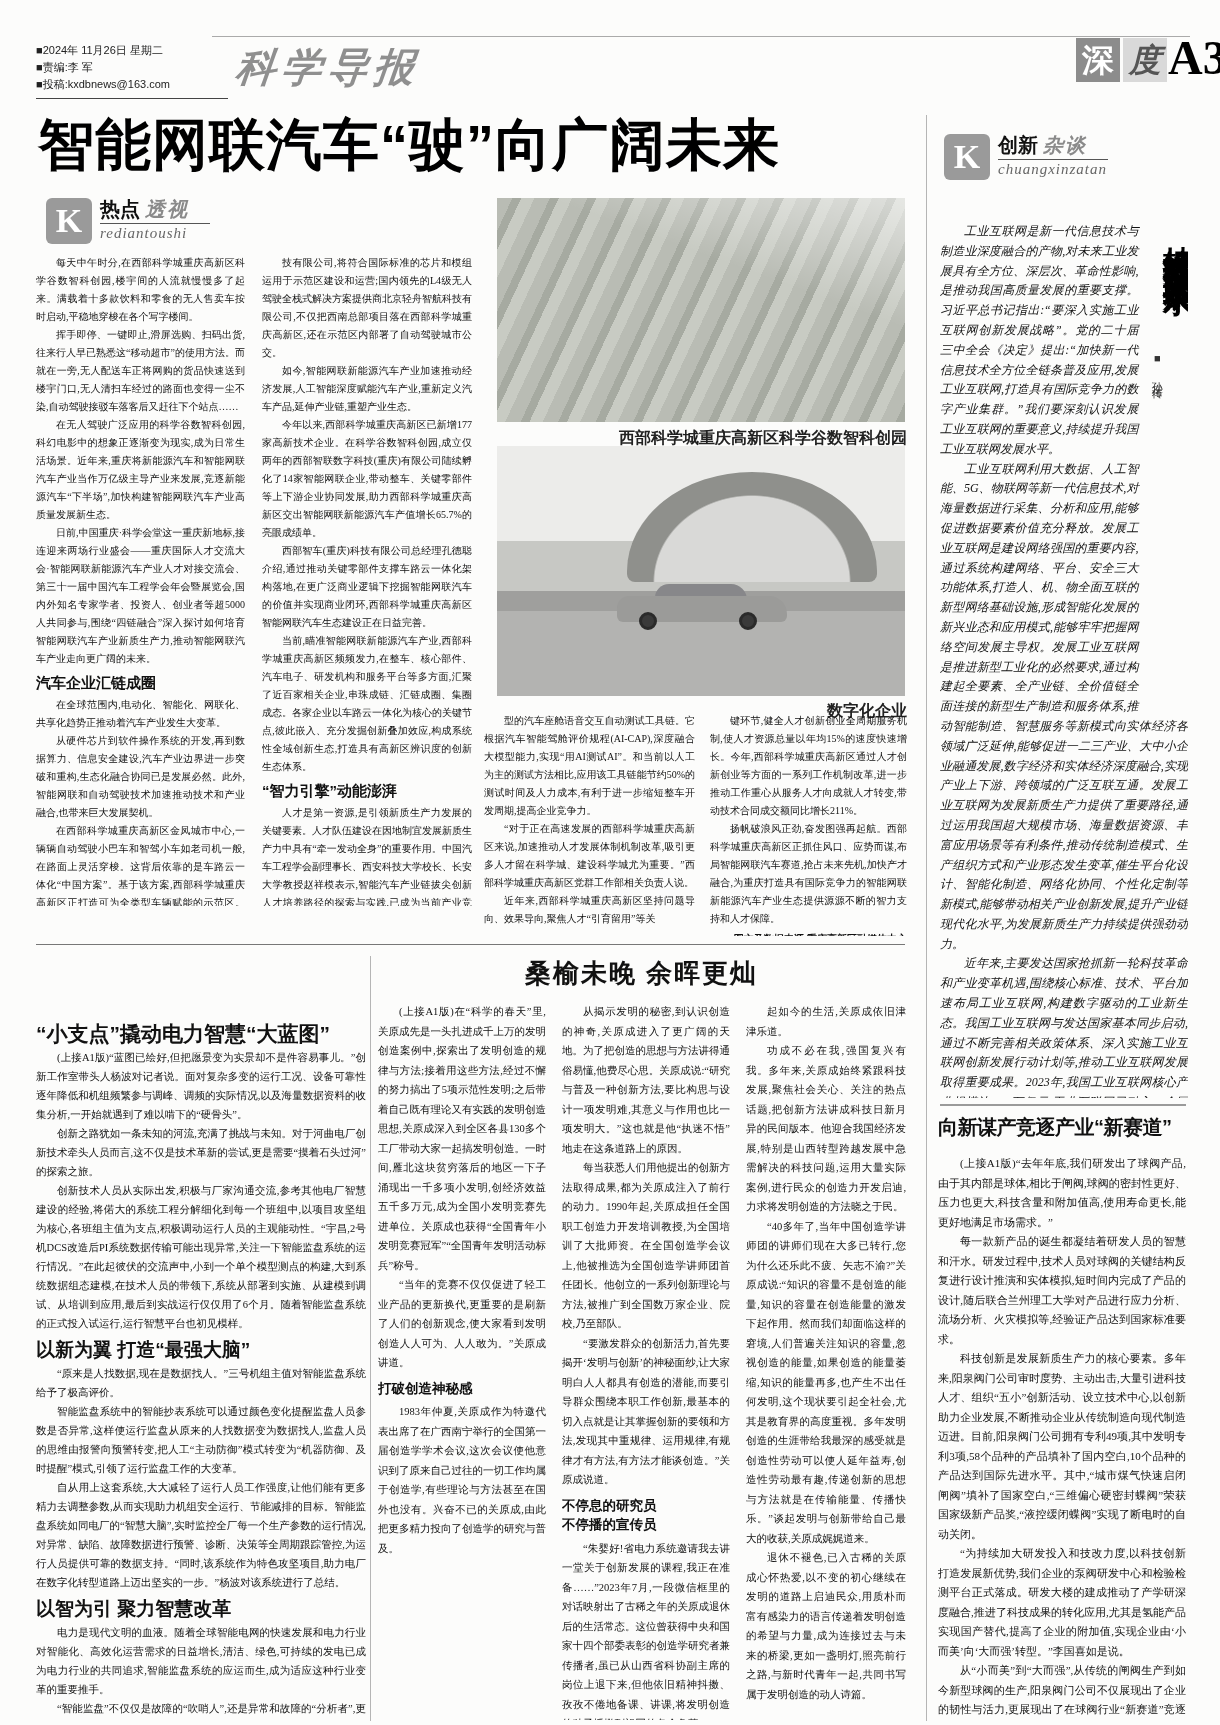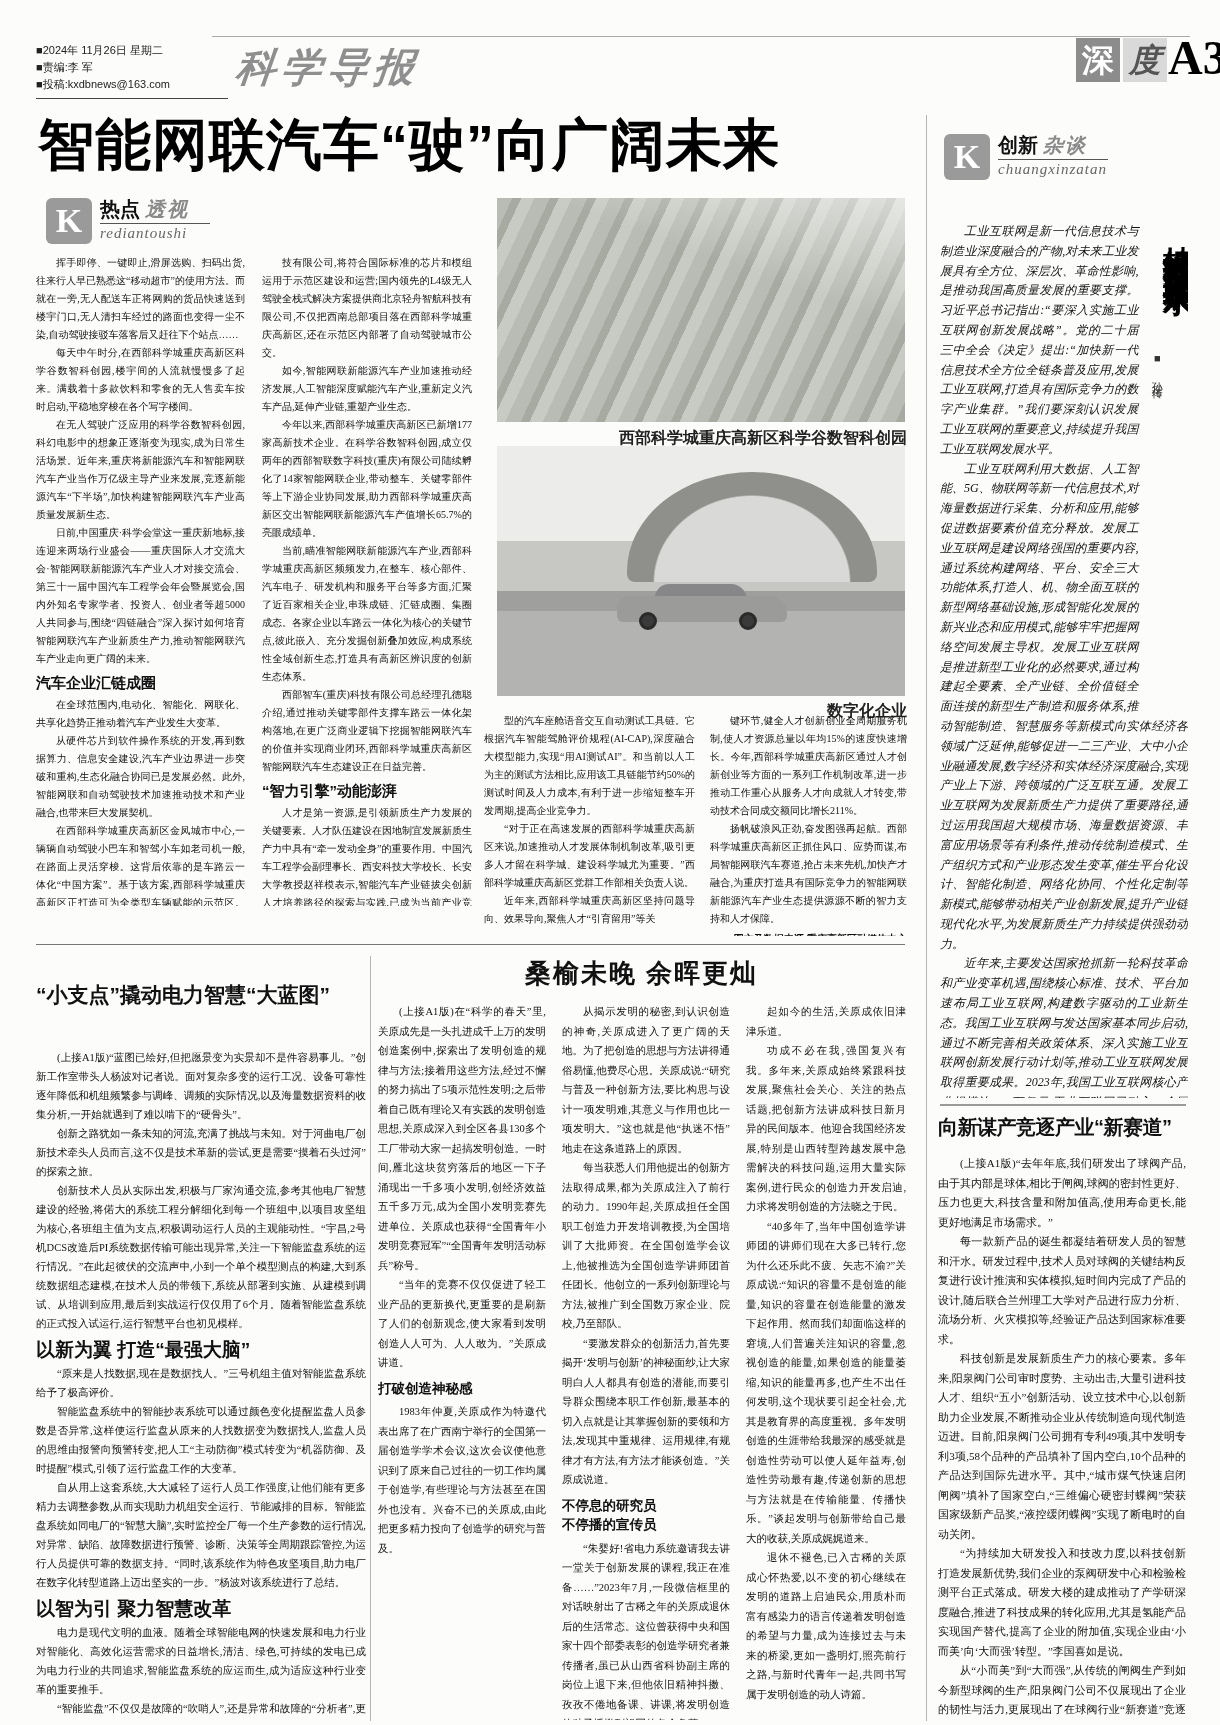--- a/index.html
+++ b/index.html
@@ -69,21 +69,21 @@
   #h-rule-bottom{left:36px;top:944px;width:869px;height:1px;background:#777;}
   #h-rule-right{left:940px;top:1104px;width:246px;height:2px;background:#9a9a9a;}
   
   #r-body{left:940px;top:222px;width:248px;height:876px;font-size:12px;line-height:19.8px;font-style:italic;}
   #v-head-wrap{float:right;height:482px;margin:0 0 6px 8px;display:flex;}
   #r-author{writing-mode:vertical-rl;font-style:normal;font-family:"Liberation Sans",sans-serif;
             font-size:11px;color:#333;letter-spacing:3px;margin:130px 2px 0 0;}
   #r-vhead{writing-mode:vertical-rl;font-size:30px;font-weight:bold;font-style:normal;
            letter-spacing:3px;color:#000;}
   
-  #bl-head{left:36px;top:981px;width:336px;font-family:"Liberation Sans",sans-serif;
+  #bl-head{left:36px;top:1020px;width:336px;font-family:"Liberation Sans",sans-serif;
            font-weight:900;font-size:21px;white-space:nowrap;}
   #bl-body{left:36px;top:1048px;width:330px;height:672px;font-size:10.5px;line-height:19px;}
   #bl-body .subhead{font-size:19px;margin:7px 0 5px 0;}
   
   #mid-head{left:378px;top:956px;width:527px;text-align:center;font-family:"Liberation Sans",sans-serif;
             font-weight:900;font-size:26px;letter-spacing:2px;}
   .midcol{font-size:10.5px;line-height:19.5px;}
   .midcol .subhead{font-size:13.5px;}
   #mid-col1{left:378px;top:1002px;width:168px;height:718px;}
   #mid-col2{left:562px;top:1002px;width:168px;height:718px;}
@@ -116,35 +116,35 @@
       <div class="ktitle">
         <span class="bold">热点</span>
         <span class="script">透视</span>
       </div>
       <div class="kline"></div>
       <div class="kpinyin">rediantoushi</div>
     </div>
   </div>
 
   <div class="abs col maincol" id="m-col1">
+      <p class="para">每天中午时分,在西部科学城重庆高新区科学谷数智科创园,楼宇间的人流就慢慢多了起来。满载着十多款饮料和零食的无人售卖车按时启动,平稳地穿梭在各个写字楼间。</p>
       <p class="para">挥手即停、一键即止,滑屏选购、扫码出货,往来行人早已熟悉这“移动超市”的使用方法。而就在一旁,无人配送车正将网购的货品快速送到楼宇门口,无人清扫车经过的路面也变得一尘不染,自动驾驶接驳车落客后又赶往下个站点……</p>
-      <p class="para">每天中午时分,在西部科学城重庆高新区科学谷数智科创园,楼宇间的人流就慢慢多了起来。满载着十多款饮料和零食的无人售卖车按时启动,平稳地穿梭在各个写字楼间。</p>
       <p class="para">在无人驾驶广泛应用的科学谷数智科创园,科幻电影中的想象正逐渐变为现实,成为日常生活场景。近年来,重庆将新能源汽车和智能网联汽车产业当作万亿级主导产业来发展,竞逐新能源汽车“下半场”,加快构建智能网联汽车产业高质量发展新生态。</p>
       <p class="para">日前,中国重庆·科学会堂这一重庆新地标,接连迎来两场行业盛会——重庆国际人才交流大会·智能网联新能源汽车产业人才对接交流会、第三十一届中国汽车工程学会年会暨展览会,国内外知名专家学者、投资人、创业者等超5000人共同参与,围绕“四链融合”深入探讨如何培育智能网联汽车产业新质生产力,推动智能网联汽车产业走向更广阔的未来。</p>
       <h4 class="subhead">汽车企业汇链成圈</h4>
       <p class="para">在全球范围内,电动化、智能化、网联化、共享化趋势正推动着汽车产业发生大变革。</p>
       <p class="para">从硬件芯片到软件操作系统的开发,再到数据算力、信息安全建设,汽车产业边界进一步突破和重构,生态化融合协同已是发展必然。此外,智能网联和自动驾驶技术加速推动技术和产业融合,也带来巨大发展契机。</p>
       <p class="para">在西部科学城重庆高新区金凤城市中心,一辆辆自动驾驶小巴车和智驾小车如老司机一般,在路面上灵活穿梭。这背后依靠的是车路云一体化“中国方案”。基于该方案,西部科学城重庆高新区正打造可为全类型车辆赋能的示范区。示范区覆盖200公里以上的城市智能道路,在西部科学城重庆高新区形成强大的产业集群效应,吸引更多企业入驻,促进共同发展。</p>
     </div>
   <div class="abs col maincol" id="m-col2">
       <p class="para">技有限公司,将符合国际标准的芯片和模组运用于示范区建设和运营;国内领先的L4级无人驾驶全栈式解决方案提供商北京轻舟智航科技有限公司,不仅把西南总部项目落在西部科学城重庆高新区,还在示范区内部署了自动驾驶城市公交。</p>
       <p class="para">如今,智能网联新能源汽车产业加速推动经济发展,人工智能深度赋能汽车产业,重新定义汽车产品,延伸产业链,重塑产业生态。</p>
       <p class="para">今年以来,西部科学城重庆高新区已新增177家高新技术企业。在科学谷数智科创园,成立仅两年的西部智联数字科技(重庆)有限公司陆续孵化了14家智能网联企业,带动整车、关键零部件等上下游企业协同发展,助力西部科学城重庆高新区交出智能网联新能源汽车产值增长65.7%的亮眼成绩单。</p>
+      <p class="para">西部智车(重庆)科技有限公司总经理孔德聪介绍,通过推动关键零部件支撑车路云一体化架构落地,在更广泛商业逻辑下挖掘智能网联汽车的价值并实现商业闭环,西部科学城重庆高新区智能网联汽车生态建设正在日益完善。</p>
       <p class="para">当前,瞄准智能网联新能源汽车产业,西部科学城重庆高新区频频发力,在整车、核心部件、汽车电子、研发机构和服务平台等多方面,汇聚了近百家相关企业,串珠成链、汇链成圈、集圈成态。各家企业以车路云一体化为核心的关键节点,彼此嵌入、充分发掘创新叠加效应,构成系统性全域创新生态,打造具有高新区辨识度的创新生态体系。</p>
-      <p class="para">西部智车(重庆)科技有限公司总经理孔德聪介绍,通过推动关键零部件支撑车路云一体化架构落地,在更广泛商业逻辑下挖掘智能网联汽车的价值并实现商业闭环,西部科学城重庆高新区智能网联汽车生态建设正在日益完善。</p>
       <h4 class="subhead">“智力引擎”动能澎湃</h4>
       <p class="para">人才是第一资源,是引领新质生产力发展的关键要素。人才队伍建设在因地制宜发展新质生产力中具有“牵一发动全身”的重要作用。中国汽车工程学会副理事长、西安科技大学校长、长安大学教授赵祥模表示,智能汽车产业链拔尖创新人才培养路径的探索与实践,已成为当前产业竞争的一个重要抓手。</p>
     </div>
 
   <div class="abs photo" id="photo1"></div>
   <div class="abs caption" id="caption1">西部科学城重庆高新区科学谷数智科创园</div>
   <div class="abs photo" id="photo2">
     <div class="dome"></div>
     <div class="car">
       <div class="cabin"></div>

